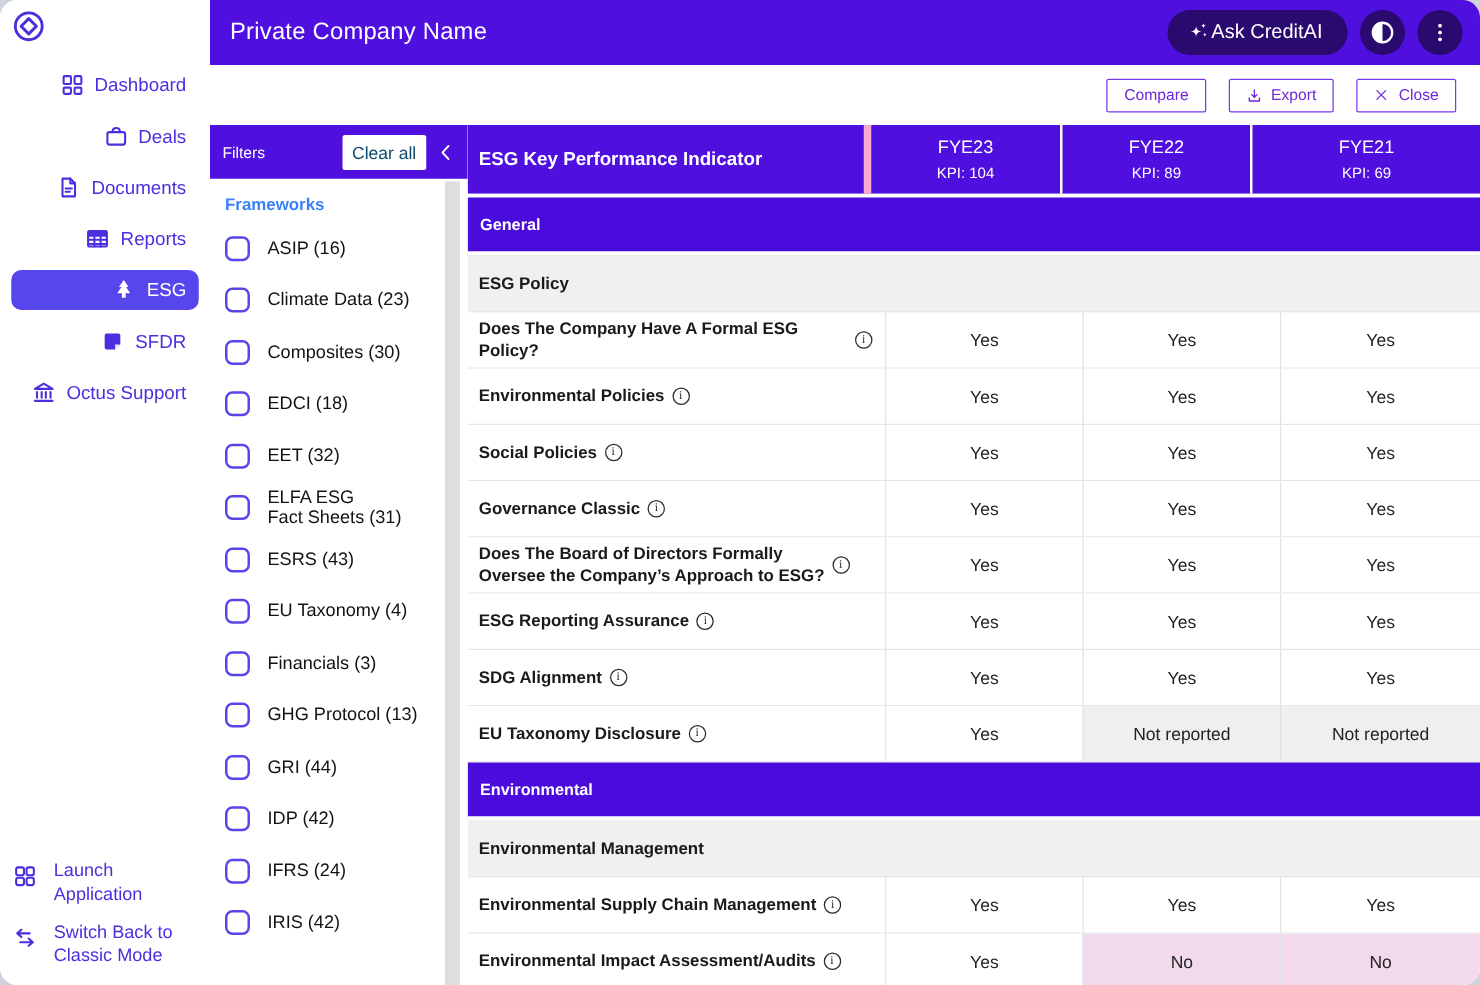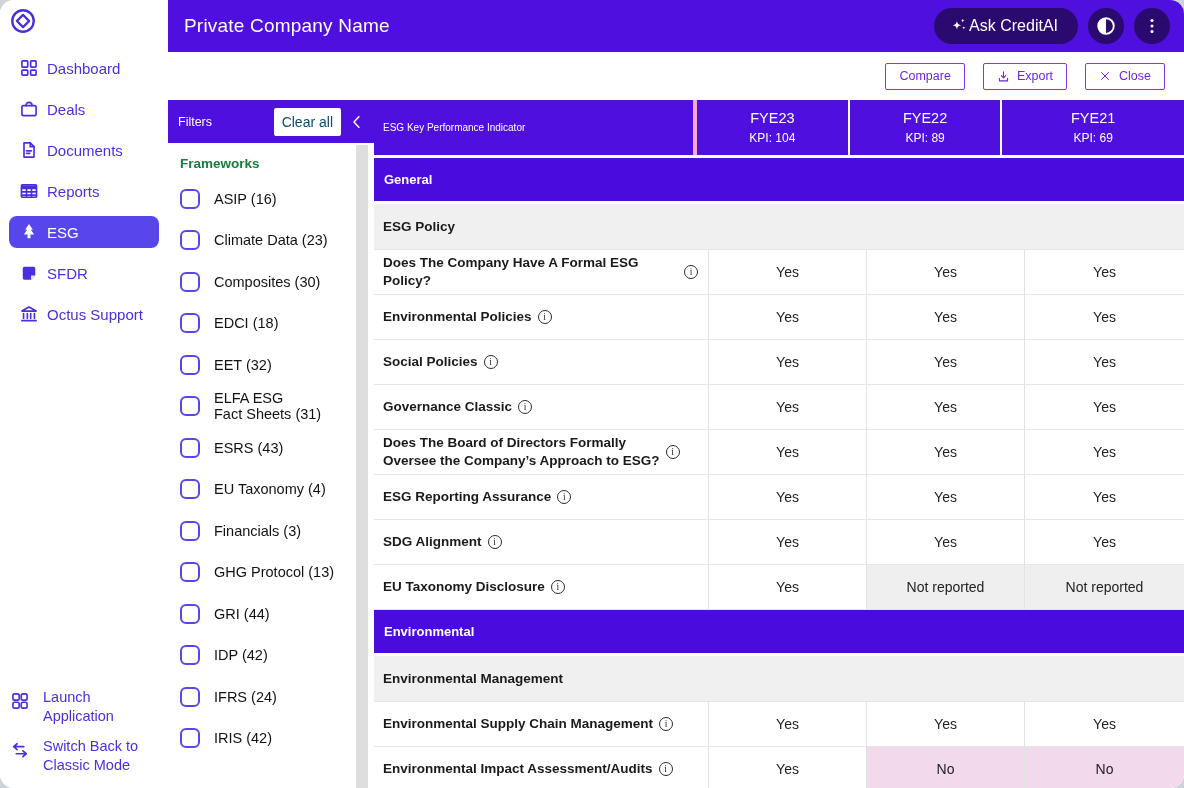--- a/index.html
+++ b/index.html
@@ -6,21 +6,21 @@
   *{box-sizing:border-box;}
   .app{
     position:relative;width:1184px;height:788px;background:#fff;
     font-family:"Liberation Sans",sans-serif;border-radius:14px;overflow:hidden;
   }
   
   .sidebar{position:absolute;left:0;top:0;width:168px;height:100%;background:#fff;z-index:3;}
   .logo{position:absolute;left:9px;top:7px;width:28px;height:28px;color:#4B2FDE;}
   .nav{position:absolute;top:52px;left:0;right:0;display:flex;flex-direction:column;gap:9px;}
   .nav-item{height:32px;margin:0 9px;display:flex;align-items:center;gap:8px;
-    padding:0 10px;color:#4B2FDE;font-size:15px;border-radius:8px;cursor:pointer;}
+    padding:0 10px;color:#4B2FDE;font-size:15px;border-radius:8px;cursor:pointer;justify-content:flex-end;}
   .nav-item.selected{background:#5746EC;color:#fff;}
   .nav-item .icn{width:20px;height:20px;flex:0 0 20px;display:flex;}
   .sidebar-footer{position:absolute;left:0;bottom:12px;right:0;display:flex;flex-direction:column;gap:10px;}
   .foot-item{display:flex;align-items:flex-start;gap:13px;padding:0 10px;color:#4B2FDE;
     font-size:14.5px;line-height:1.35;cursor:pointer;}
   .foot-item .icn{width:20px;height:20px;flex:0 0 20px;margin-top:3px;display:flex;}
   .pre{white-space:pre-line;}
   
   .topbar{position:absolute;left:168px;top:0;right:0;height:52px;background:#4E0FDF;
     display:flex;align-items:center;z-index:2;}
@@ -38,31 +38,31 @@
     border:1px solid #7B3BEB;color:#6D28D9;font-size:12.5px;border-radius:2px;
     font-family:inherit;cursor:pointer;}
   .act-btn .icn{width:13px;height:13px;display:flex;}
   
   .filters{position:absolute;left:168px;top:100px;width:206px;bottom:0;background:#fff;z-index:1;}
   .filters-header{height:43px;background:#4E0FDF;display:flex;align-items:center;padding:0 8px 0 10px;}
   .filters-title{color:#fff;font-size:12.5px;}
   .clear-all{margin-left:auto;background:#fff;color:#0c4a6e;border:none;border-radius:2px;
     font-size:14px;padding:6px 8px;font-family:inherit;cursor:pointer;}
   .collapse-chevron{width:18px;height:18px;margin-left:7px;color:#fff;display:flex;cursor:pointer;}
-  .frameworks-title{margin:13px 12px 2px;color:#15803d;font-weight:bold;font-size:13.5px;}
+  .frameworks-title{margin:13px 12px 2px;color:#3b82f6;font-weight:bold;font-size:13.5px;}
   .filter-list{margin-top:7px;}
   .filter-item{min-height:41.5px;display:flex;align-items:center;gap:14px;padding:2px 24px 2px 12px;
     font-size:14.5px;color:#121212;cursor:pointer;}
   .checkbox{width:20px;height:20px;border:2px solid #5746EC;border-radius:6px;background:#fff;flex:0 0 20px;}
   .filters-scrollbar{position:absolute;right:6px;top:45px;bottom:0;width:12px;background:#DEDEDE;}
   
   .tablewrap{position:absolute;left:374px;top:100px;right:0;bottom:0;background:#fff;overflow:hidden;}
   .t-header{display:flex;height:55px;background:#4E0FDF;color:#fff;}
-  .t-h-label{width:334px;display:flex;align-items:center;padding-left:9px;font-size:10px;
-    border-right:4px solid #f9a8d4;}
+  .t-h-label{width:334px;display:flex;align-items:center;padding-left:9px;font-size:15px;
+    border-right:6px solid #f9a8d4;font-weight:bold;}
   .t-h-col{width:158px;display:flex;flex-direction:column;align-items:center;justify-content:center;
     gap:5px;border-right:2px solid #fff;cursor:pointer;}
   .t-h-col:last-child{border-right:none;width:188px;}
   .t-h-year{font-size:14.5px;}
   .t-h-kpi{font-size:12px;}
   .t-gap{height:3px;background:#fff;}
   .row-section{height:46px;background:#4A0BDD;color:#fff;font-weight:bold;font-size:13px;
     display:flex;align-items:center;padding-left:10px;border-bottom:3px solid #fff;}
   .row-subsection{height:46px;background:#F1F0F0;font-weight:bold;font-size:13.5px;color:#1a1a1a;
     display:flex;align-items:center;padding-left:9px;border-bottom:1px solid #E4E4E4;}

